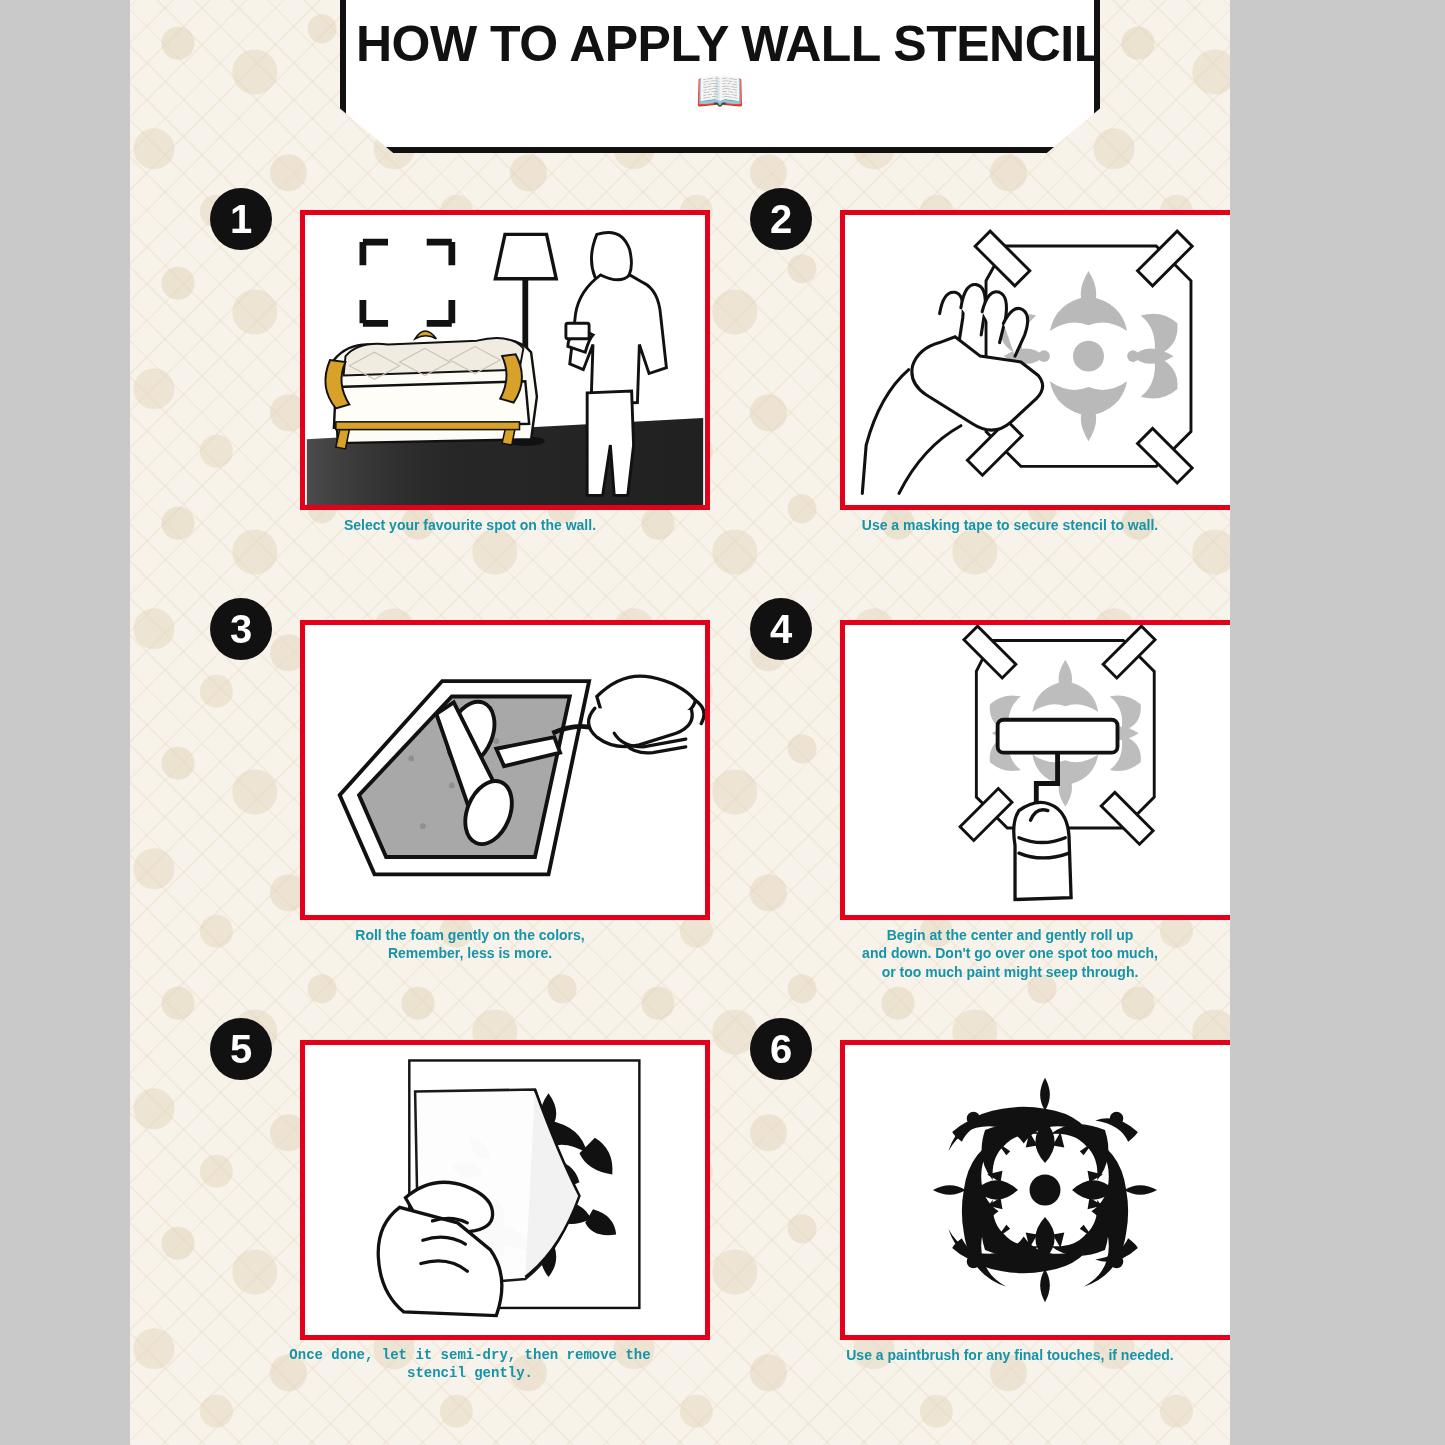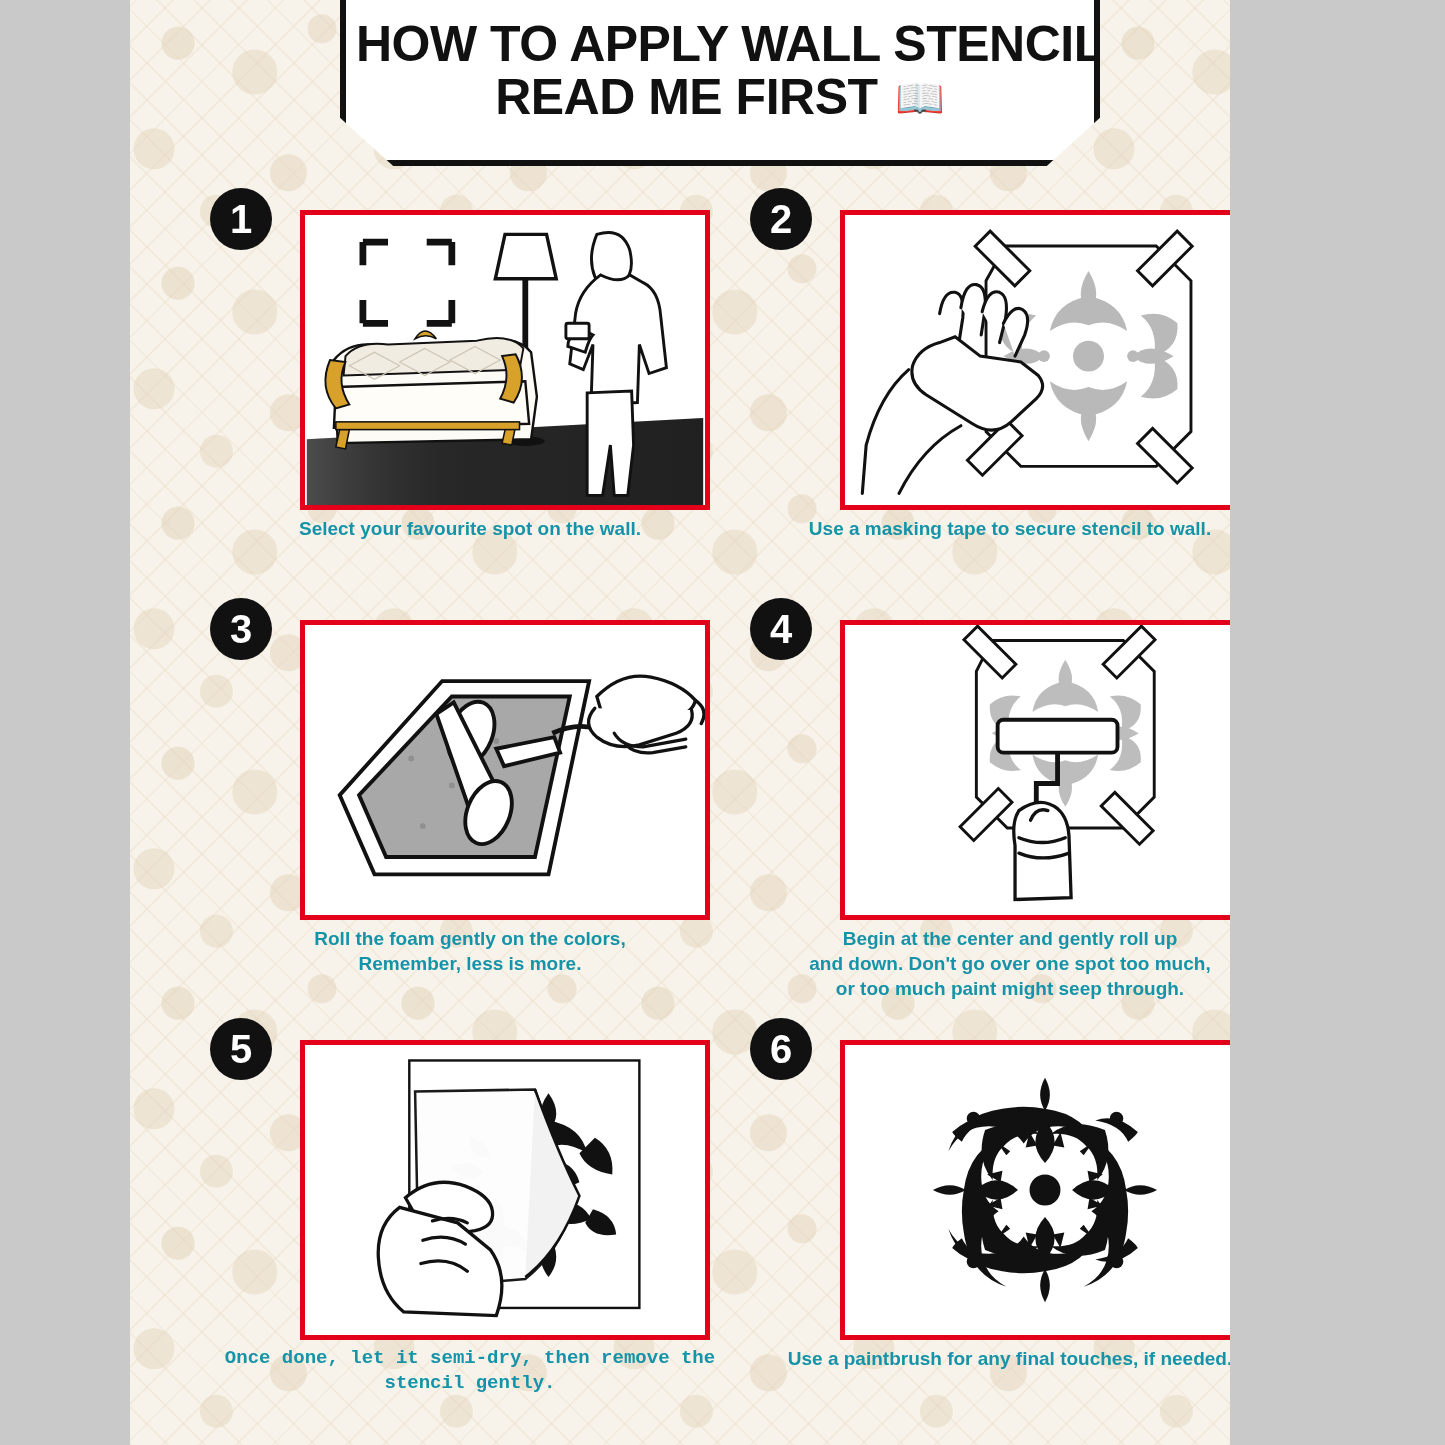--- a/index.html
+++ b/index.html
@@ -68,36 +68,35 @@
     background:#fff;
     border:5px solid #e3001b;
     box-sizing:border-box;
     overflow:hidden;
   }
   .caption{
     position:absolute;
     text-align:center;
     color:#1593a8;
     font-weight:bold;
-    font-size:19px;
+    font-size:14px;
     line-height:1.32;
     width:520px;
   }
   svg{display:block;}
 </style>
 </head>
 <body>
 
 <div id="sheet">
   <div class="wallpaper"></div>
 
   <div id="banner">
     <div class="line">HOW TO APPLY WALL STENCIL</div>
     <div class="line line2">
-      <span>READ ME FIRST</span>
       <span class="book-icon">📖</span>
     </div>
   </div>
 
   <div class="step" style="left:80px;top:188px;width:520px;height:350px;">
     <div class="badge">1</div>
     <div class="frame" style="width:410px;height:300px;left:90px;top:22px;">
       <svg viewBox="0 0 410 300" width="100%" height="100%">
         <rect x="0" y="0" width="410" height="300" fill="#ffffff"></rect>
 

